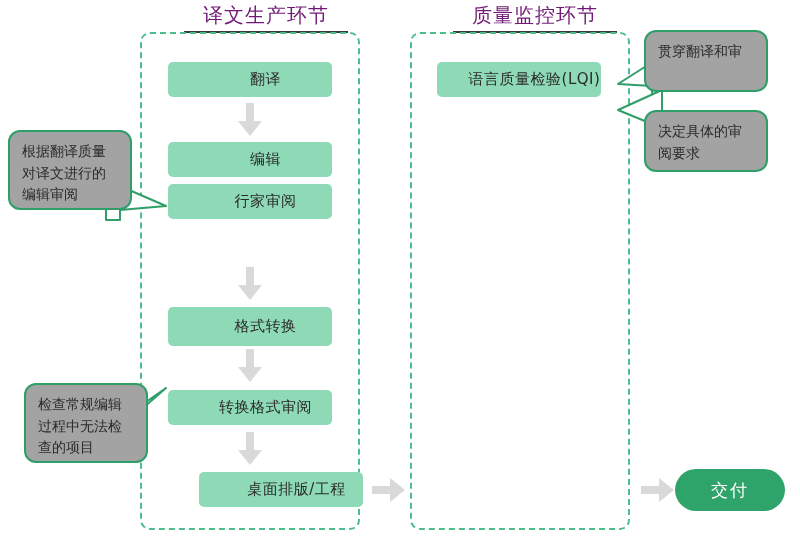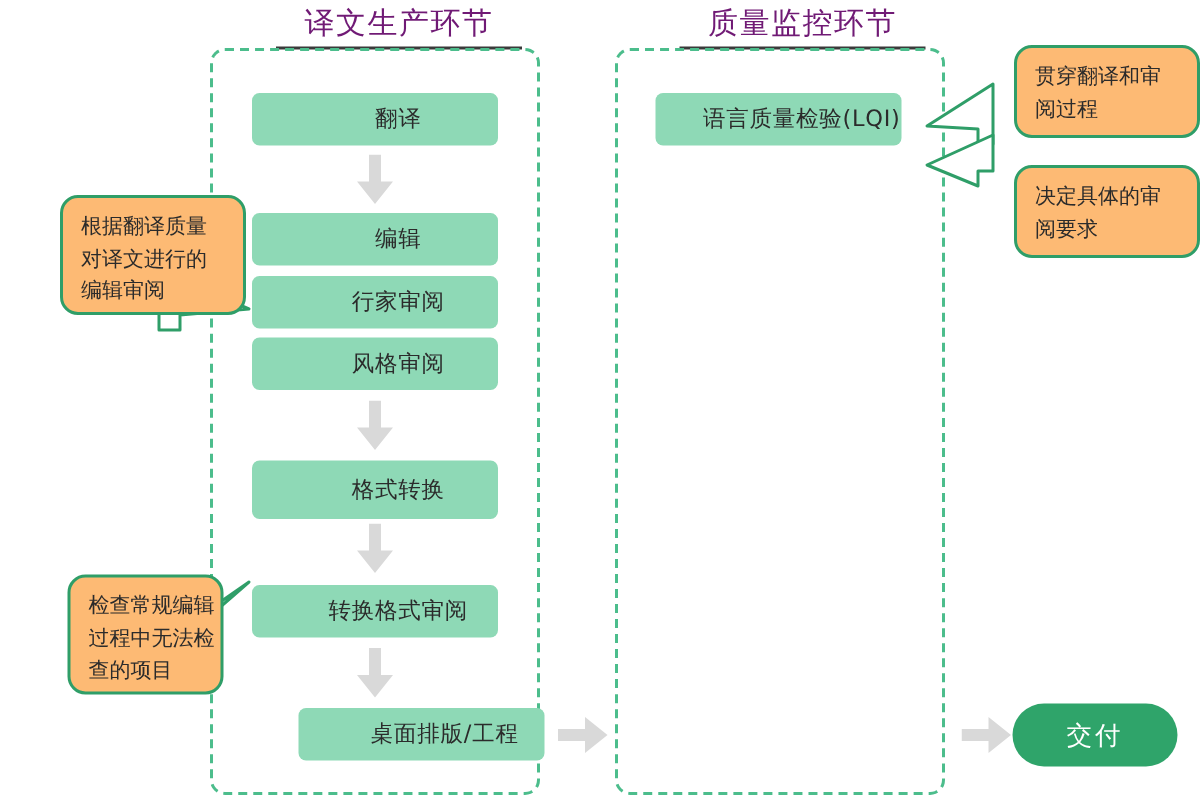--- a/index.html
+++ b/index.html
@@ -71,28 +71,27 @@
   
   .arrow {
     position: absolute;
   }
 
   
   .callout {
     position: absolute;
     border: 2px solid #2f9e68;
     border-radius: 12px;
-    background: #fdba74;
+    background: #a3a3a3;
     box-sizing: border-box;
     color: #2b2b2b;
     font-size: 14px;
     line-height: 1.55;
     padding: 9px 12px;
     z-index: 3;
-    margin-left: 32px;
   }
   .callout-tail {
     position: absolute;
     z-index: 2;
     pointer-events: none;
   }
   .callout-line {
     white-space: nowrap;
   }
 </style>
@@ -114,23 +113,20 @@
   </div>
 
   <div class="step" style="left:168px; top:142px; width:164px; height:35px;">
     <span>编辑</span>
   </div>
 
   <div class="step" style="left:168px; top:184px; width:164px; height:35px;">
     <span>行家审阅</span>
   </div>
 
-  <div class="step" style="left:168px; top:225px; width:164px; height:35px;">
-    <span>风格审阅</span>
-  </div>
 
   <div class="step" style="left:168px; top:307px; width:164px; height:39px;">
     <span>格式转换</span>
   </div>
 
   <div class="step" style="left:168px; top:390px; width:164px; height:35px;">
     <span>转换格式审阅</span>
   </div>
 
   <div class="step" style="left:168px; top:472px; width:164px; height:35px;margin-left:31px;">
@@ -186,32 +182,31 @@
   </svg>
   <div class="callout" style="left:8px; top:130px; width:124px; height:80px;">
     <div class="callout-line">根据翻译质量</div>
     <div class="callout-line">对译文进行的</div>
     <div class="callout-line">编辑审阅</div>
   </div>
 
   <svg class="callout-tail" style="left:100px; top:382px; width:80px; height:50px;">
     <polygon points="66,6 20,38 20,26 6,26 6,46 20,46" fill="#ffffff" stroke="#2f9e68" stroke-width="2" stroke-linejoin="round"></polygon>
   </svg>
-  <div class="callout" style="left:13px; top:383px; width:104px; height:80px;">
+  <div class="callout" style="left:24px; top:383px; width:124px; height:80px;">
     <div class="callout-line">检查常规编辑</div>
     <div class="callout-line">过程中无法检</div>
     <div class="callout-line">查的项目</div>
   </div>
 
   <svg class="callout-tail" style="left:608px; top:50px; width:60px; height:50px;">
     <polygon points="54,6 10,34 44,36 44,46 54,46" fill="#ffffff" stroke="#2f9e68" stroke-width="2" stroke-linejoin="round"></polygon>
   </svg>
   <div class="callout" style="left:644px; top:30px; width:124px; height:62px;">
     <div class="callout-line">贯穿翻译和审</div>
-    <div class="callout-line">阅过程</div>
   </div>
 
   <svg class="callout-tail" style="left:608px; top:86px; width:60px; height:50px;">
     <polygon points="54,4 10,24 44,38 44,28 54,28" fill="#ffffff" stroke="#2f9e68" stroke-width="2" stroke-linejoin="round"></polygon>
   </svg>
   <div class="callout" style="left:644px; top:110px; width:124px; height:62px;">
     <div class="callout-line">决定具体的审</div>
     <div class="callout-line">阅要求</div>
   </div>
 

